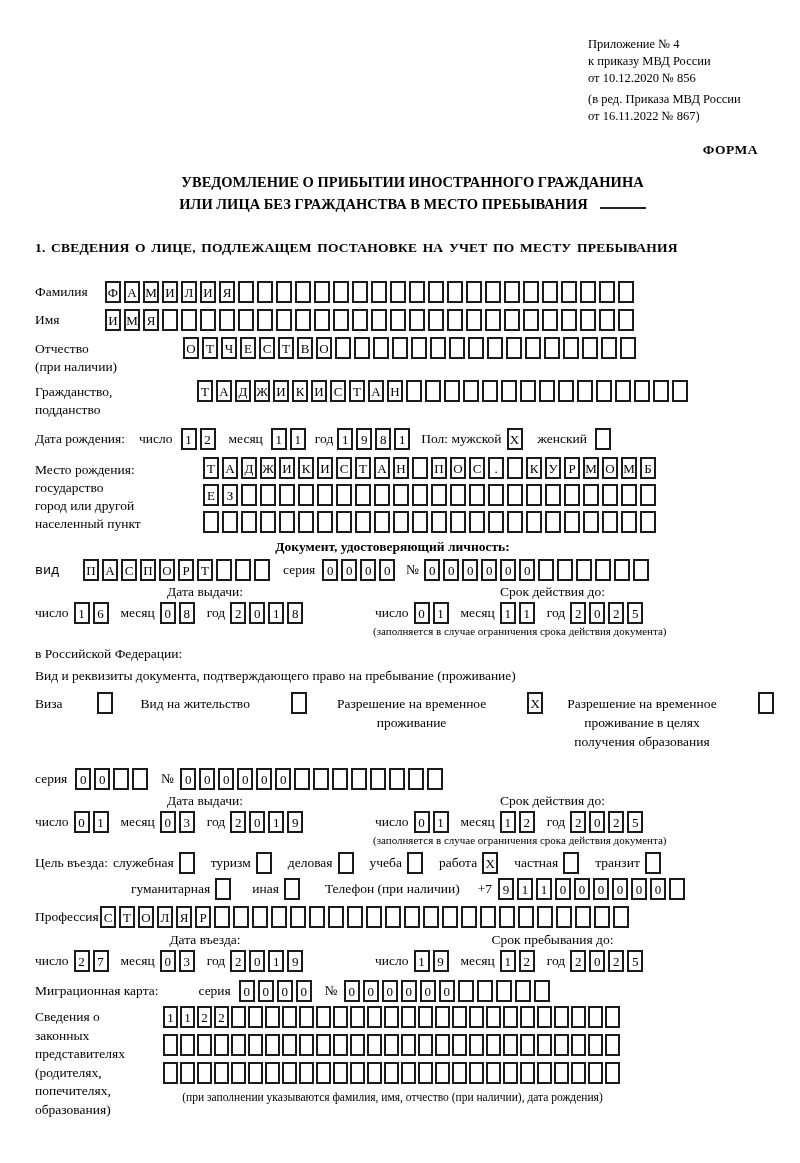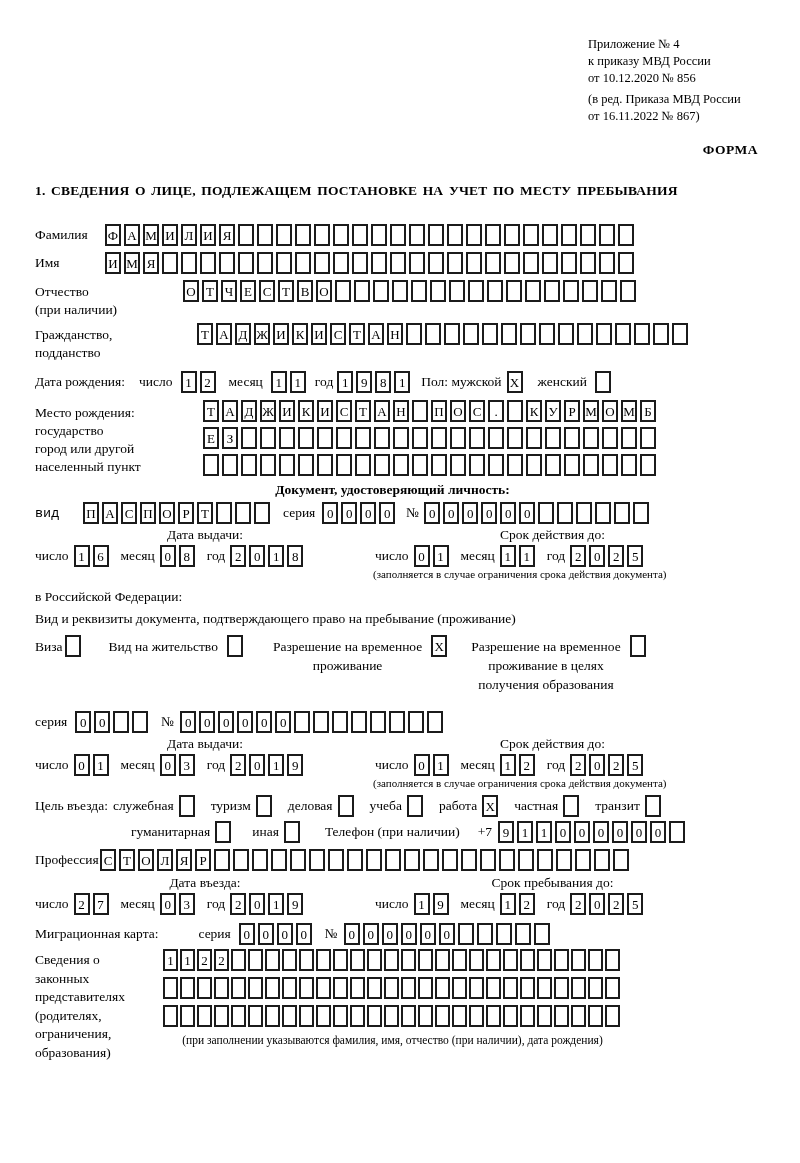--- a/index.html
+++ b/index.html
@@ -49,21 +49,21 @@
   .dcol.c2 { flex: 1; }
   .dhead { text-align: center; margin-bottom: 2px; }
   .dcol.c2 .dhead { margin-right: 60px; }
   .dline { display: flex; align-items: center; }
   .dl { margin-right: 5px; }
   .dl.g { margin-left: 9px; }
   .note { font-size: 11px; margin: 1px 0 6px 338px; }
 
   .intro { line-height: 22px; }
   .opts { display: flex; align-items: flex-start; margin: 5px 0 17px 0; }
-  .opt { display: flex; align-items: flex-start; }
+  .opt { display: flex; align-items: flex-start; gap: 32px; }
   .optt { text-align: center; line-height: 19px; padding-top: 2px; }
 
   .purpose-row { display: flex; align-items: center; margin-bottom: 4px; }
   .purpose-row .pl { margin-right: 5px; }
   .purpose-row .cells { margin-right: 13px; }
 
   .legal { display: flex; margin-top: 2px; }
   .legal-lab { width: 128px; line-height: 18.5px; padding-top: 2px; }
   .legal-cells .cells { display: flex; margin-bottom: 6px; }
   .legal-note { font-size: 11.5px; text-align: center; margin-top: 7px; }
@@ -75,20 +75,26 @@
 
   <div class="ref">
     <div>Приложение № 4</div>
     <div>к приказу МВД России</div>
     <div>от 10.12.2020 № 856</div>
     <div class="ref2">(в ред. Приказа МВД России</div>
     <div>от 16.11.2022 № 867)</div>
   </div>
   <div class="forma">ФОРМА</div>
 
+  <div class="title">
+    <div>УВЕДОМЛЕНИЕ О ПРИБЫТИИ ИНОСТРАННОГО ГРАЖДАНИНА</div>
+    <div>
+      <span>ИЛИ ЛИЦА БЕЗ ГРАЖДАНСТВА В МЕСТО ПРЕБЫВАНИЯ</span><span class="uline"></span>
+    </div>
+  </div>
 
   <div class="sec1">1. СВЕДЕНИЯ О ЛИЦЕ, ПОДЛЕЖАЩЕМ ПОСТАНОВКЕ НА УЧЕТ ПО МЕСТУ ПРЕБЫВАНИЯ</div>
 
   <div class="frow">
     <div class="flabel w70">Фамилия</div>
     <div class="cells">
         <span class="cell">Ф</span>
         <span class="cell">А</span>
         <span class="cell">М</span>
         <span class="cell">И</span>
@@ -701,21 +707,21 @@
         <span class="cell"></span>
       </span>
   </div>
 
   <div class="legal">
     <div class="legal-lab">
       <div>Сведения о</div>
       <div>законных</div>
       <div>представителях</div>
       <div>(родителях,</div>
-      <div>ограничения,</div>
+      <div>попечителях,</div>
       <div>образования)</div>
     </div>
     <div class="legal-cells">
       <div class="cells sm">
           <span class="cell">1</span>
           <span class="cell">1</span>
           <span class="cell">2</span>
           <span class="cell">2</span>
           <span class="cell"></span>
           <span class="cell"></span>

